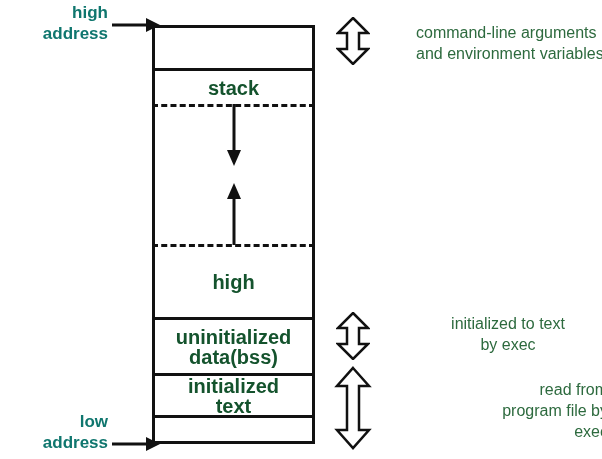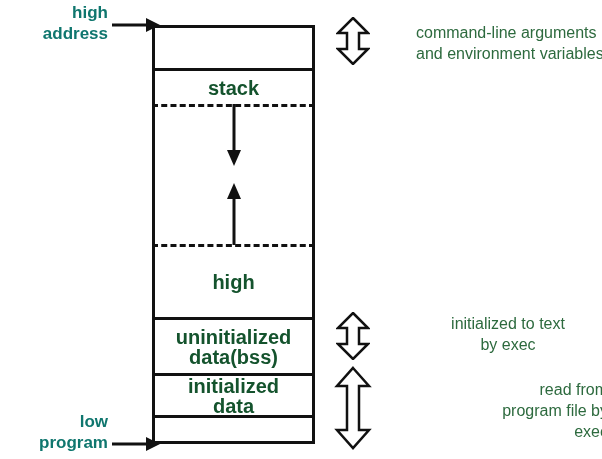--- a/index.html
+++ b/index.html
@@ -147,21 +147,21 @@
 
   <div class="addr-label" id="high-address-label">high
 address</div>
 
   <svg class="pointer-arrow" style="left:112px; top:14px;" width="48" height="22">
     <line x1="0" y1="11" x2="36" y2="11" stroke="#111111" stroke-width="3"></line>
     <polygon points="34,4 48,11 34,18" fill="#111111"></polygon>
   </svg>
 
   <div class="addr-label" id="low-address-label">low
-program</div>
+address</div>
 
   <svg class="pointer-arrow" style="left:112px; top:433px;" width="48" height="22">
     <line x1="0" y1="11" x2="36" y2="11" stroke="#111111" stroke-width="3"></line>
     <polygon points="34,4 48,11 34,18" fill="#111111"></polygon>
   </svg>
 
   <div id="memory-box">
 
     <div class="seg" style="top:0px; height:40px;">
       <span class="seg-label"></span>
@@ -195,21 +195,21 @@
 
     <div class="seg" style="top:292px; height:53px;">
       <span class="seg-label">uninitialized
 data(bss)</span>
     </div>
 
     <div class="divider" style="top:345px;"></div>
 
     <div class="seg" style="top:348px; height:39px;">
       <span class="seg-label">initialized
-data</span>
+text</span>
     </div>
 
     <div class="divider" style="top:387px;"></div>
 
 
   </div>
 
   <svg class="dbl-arrow" style="left:336px; top:17px;" width="34" height="48">
     <polygon points="17,1 32,16 23,16 23,32 32,32 17,47 2,32 11,32 11,16 2,16" fill="#ffffff" stroke="#111111" stroke-width="2.5" stroke-linejoin="miter"></polygon>
   </svg>

